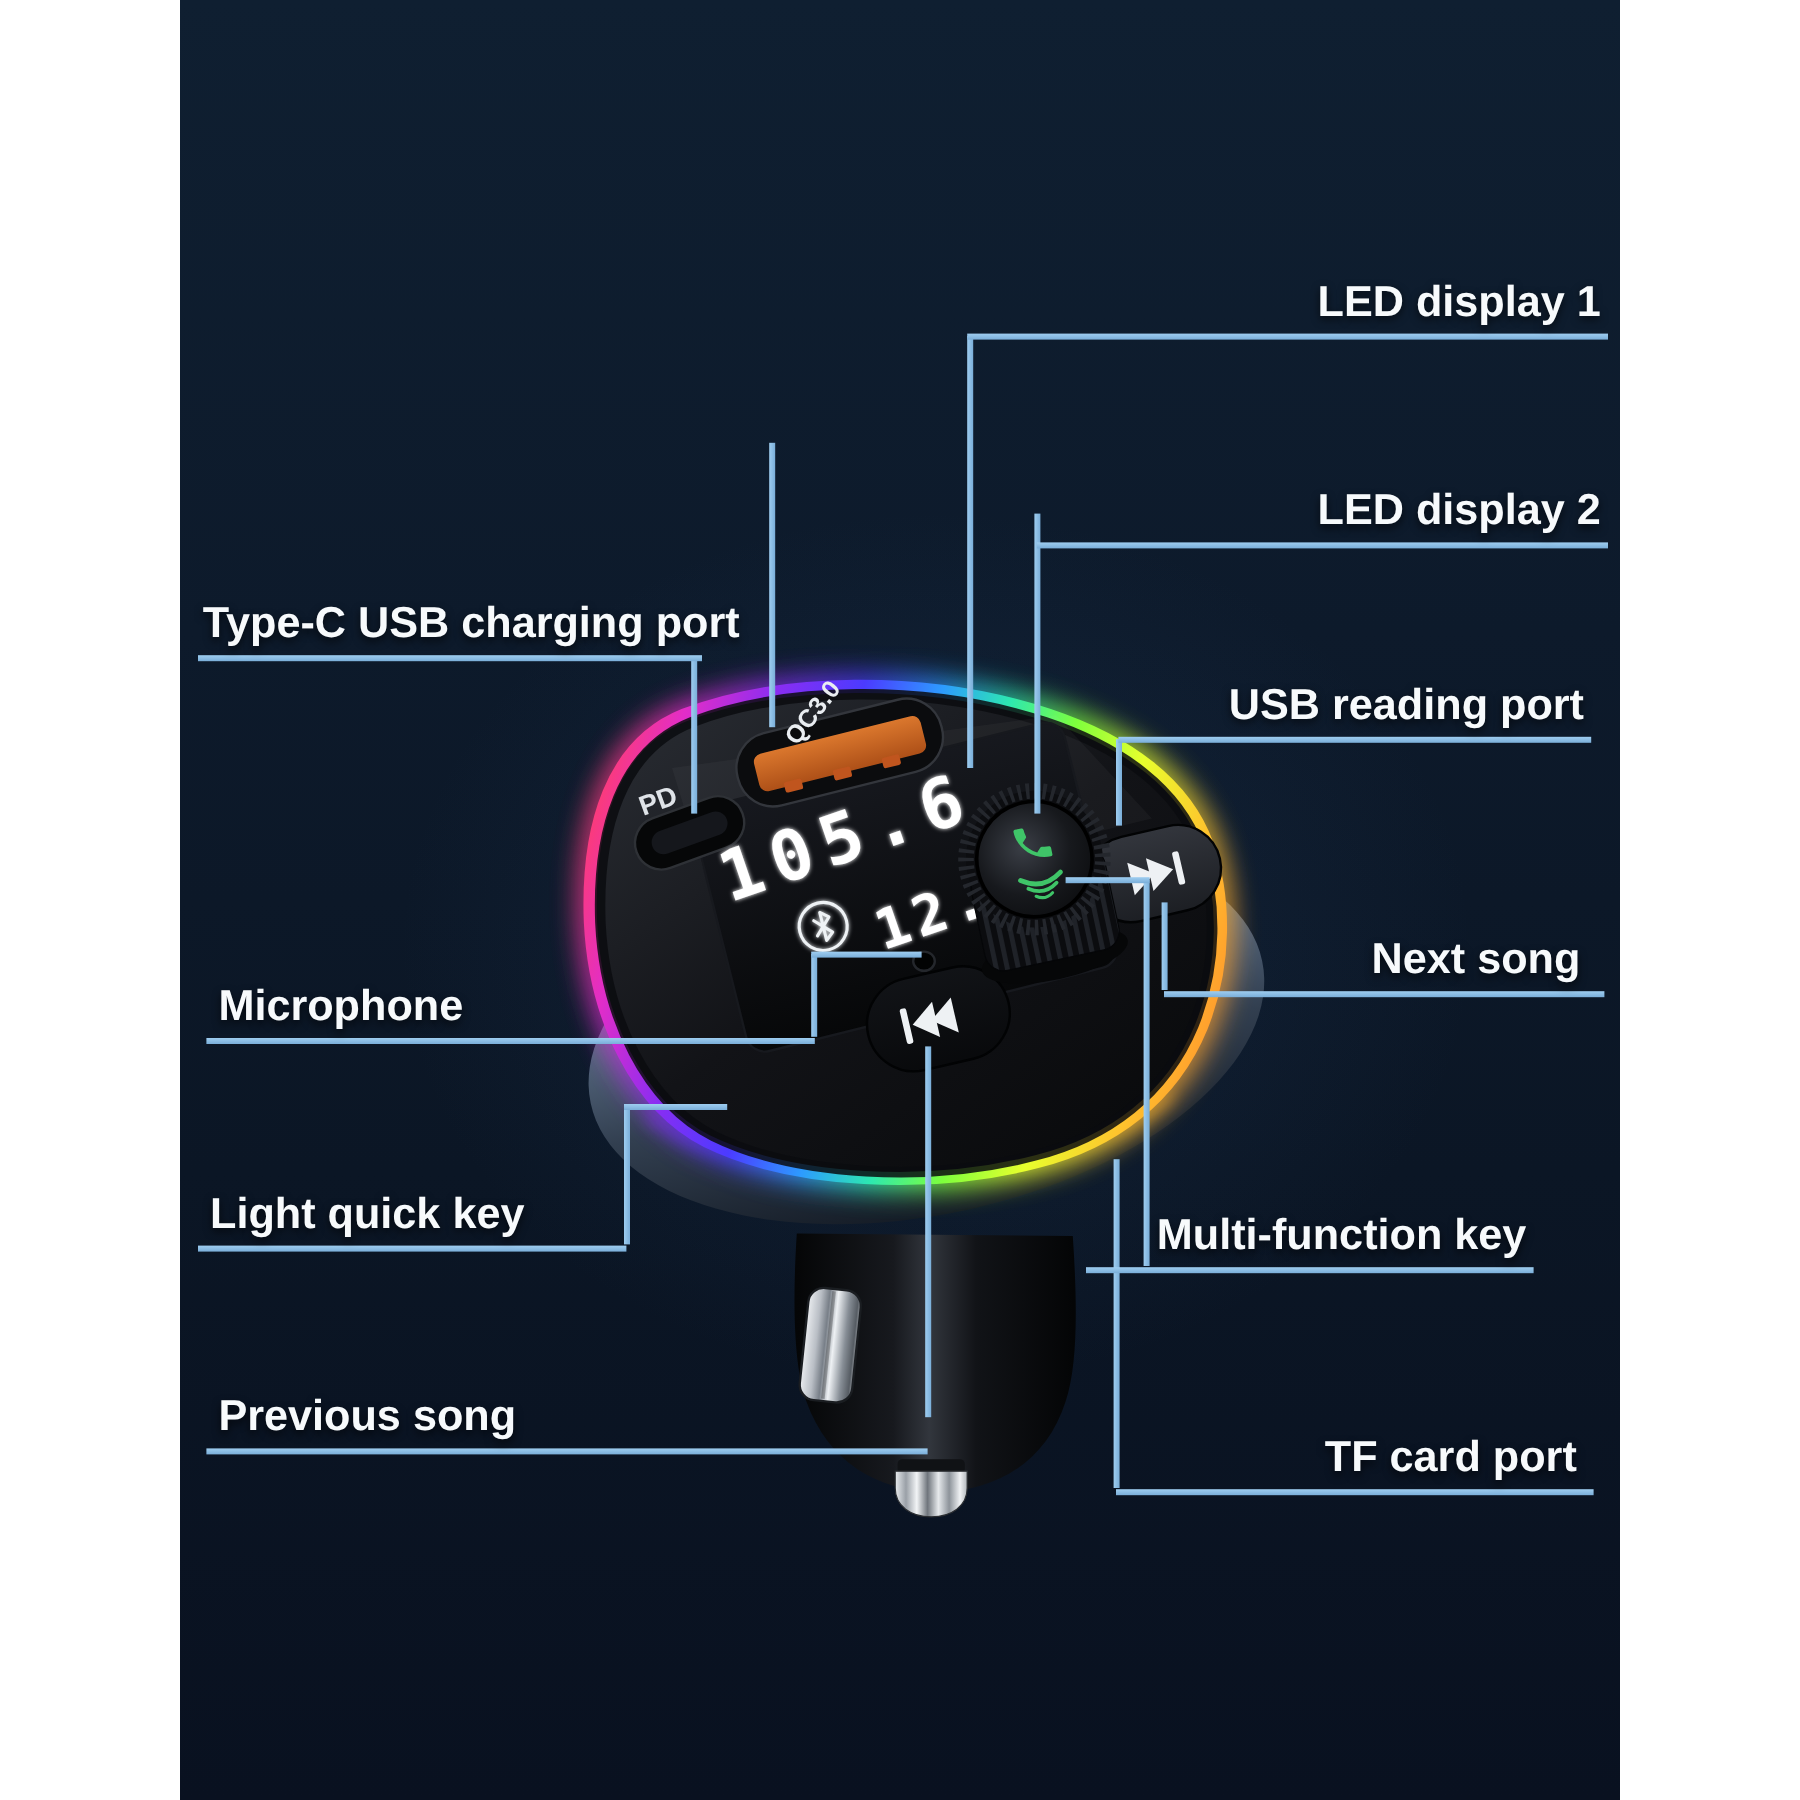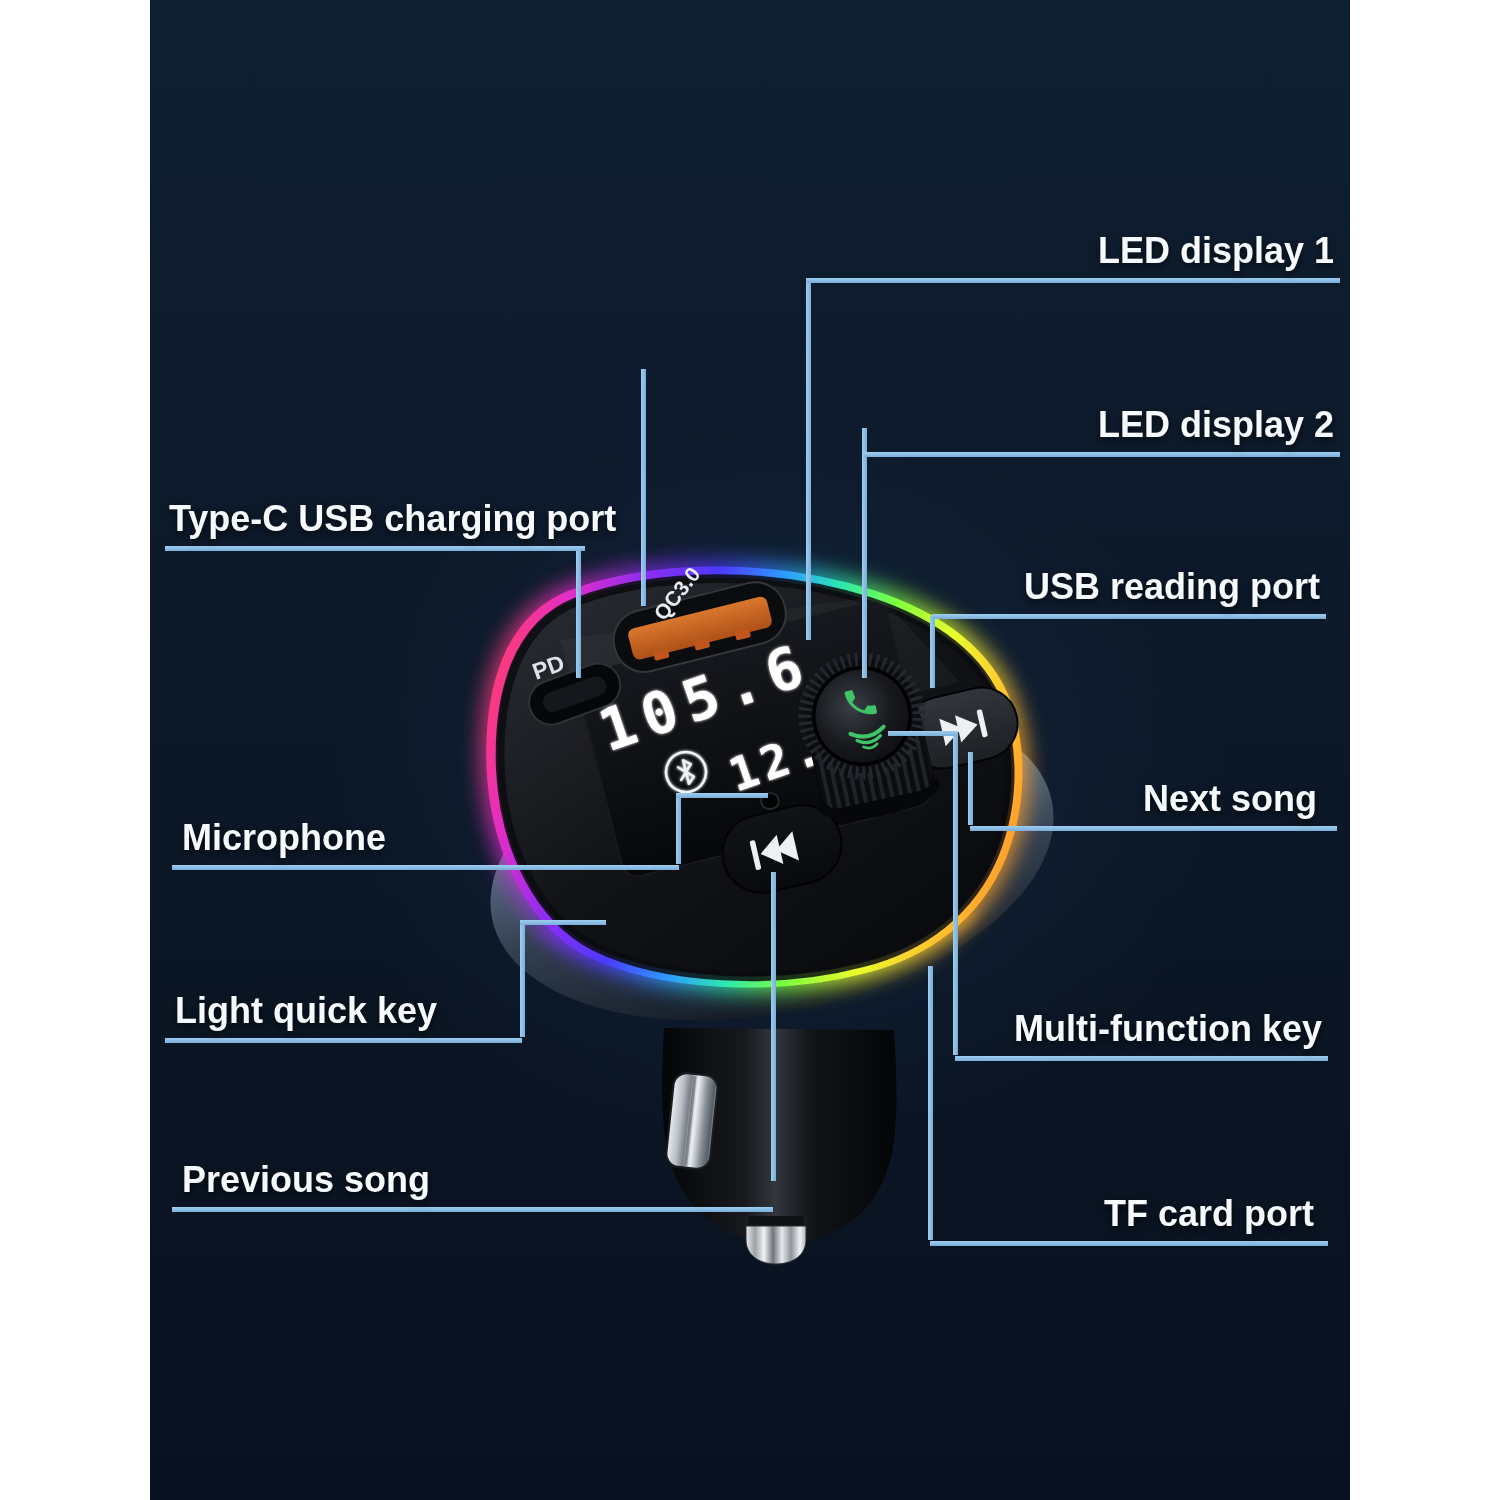--- a/index.html
+++ b/index.html
@@ -281,21 +281,21 @@
   <div class="callout align-l" style="left:165px;top:989px;width:357px;">
     <span class="txt">Light quick key</span>
     <div class="ul"></div>
   </div>
 
   <div class="callout align-l" style="left:172px;top:1133px;width:601px;margin-top:25px;">
     <span class="txt">Previous song</span>
     <div class="ul"></div>
   </div>
 
-  <div class="callout align-r" style="left:955px;top:1007px;width:373px;">
+  <div class="callout align-r" style="left:905px;top:1007px;width:373px;">
     <span class="txt">Multi-function key</span>
     <div class="ul"></div>
   </div>
 
   <div class="callout align-r" style="left:930px;top:1192px;width:398px;">
     <span class="txt" style="padding-right:14px;">TF card port</span>
     <div class="ul"></div>
   </div>
 </div>
 

